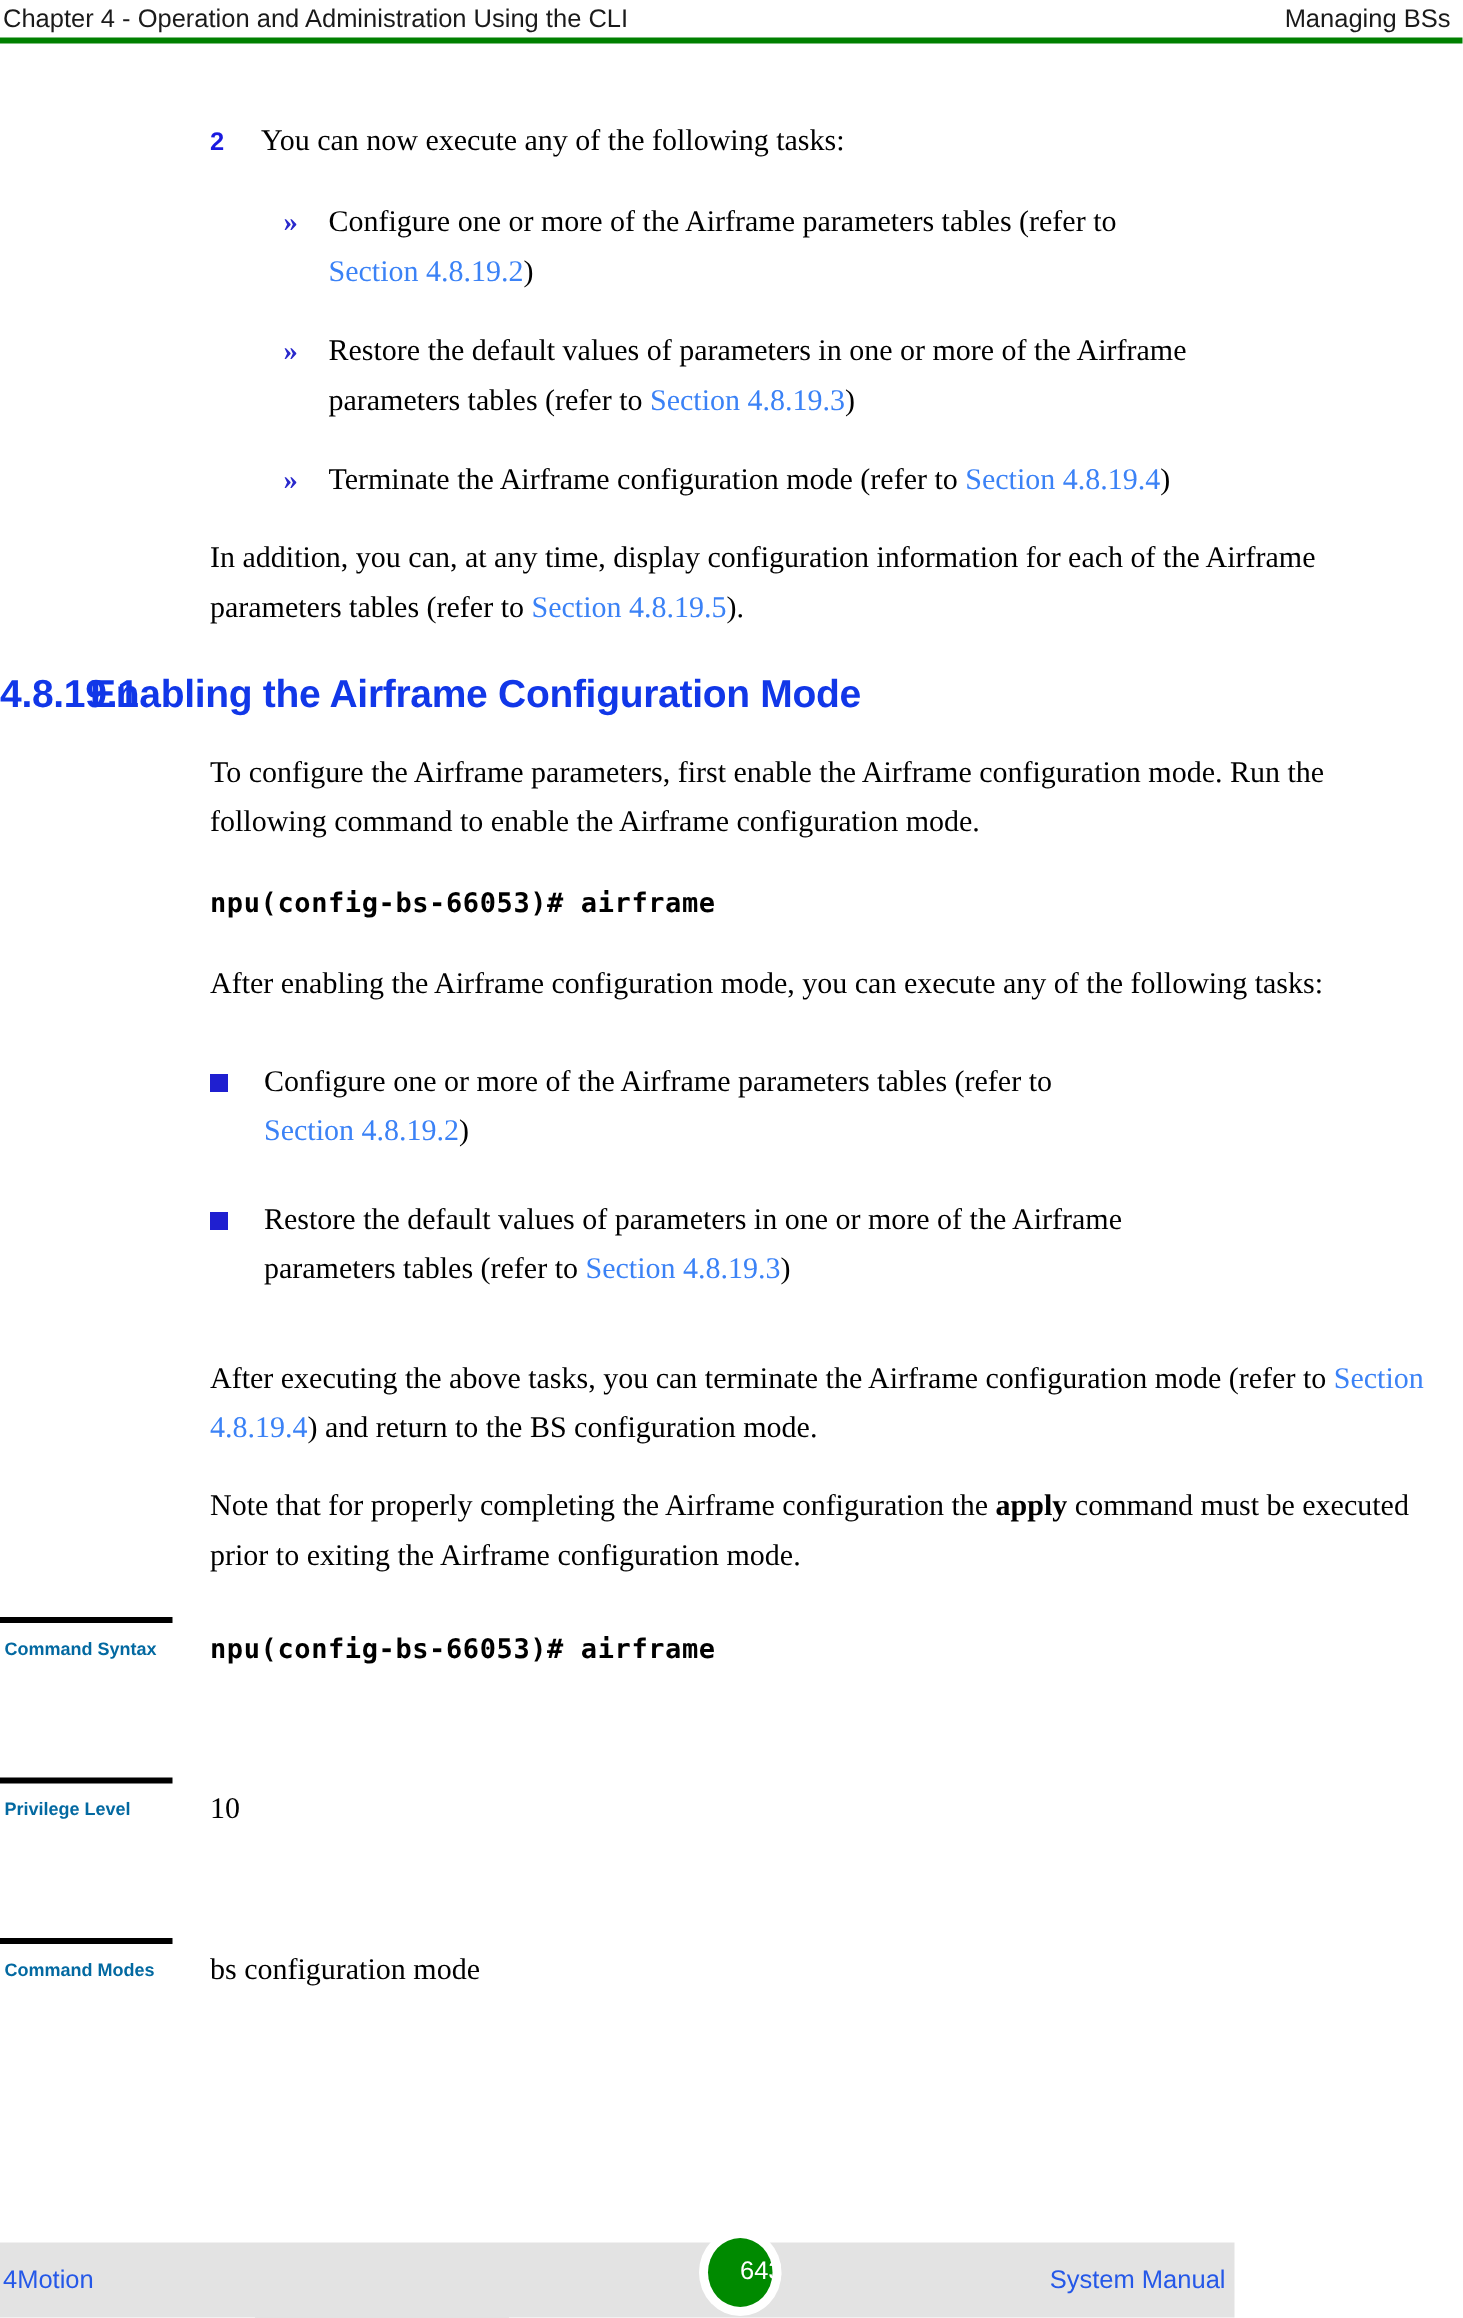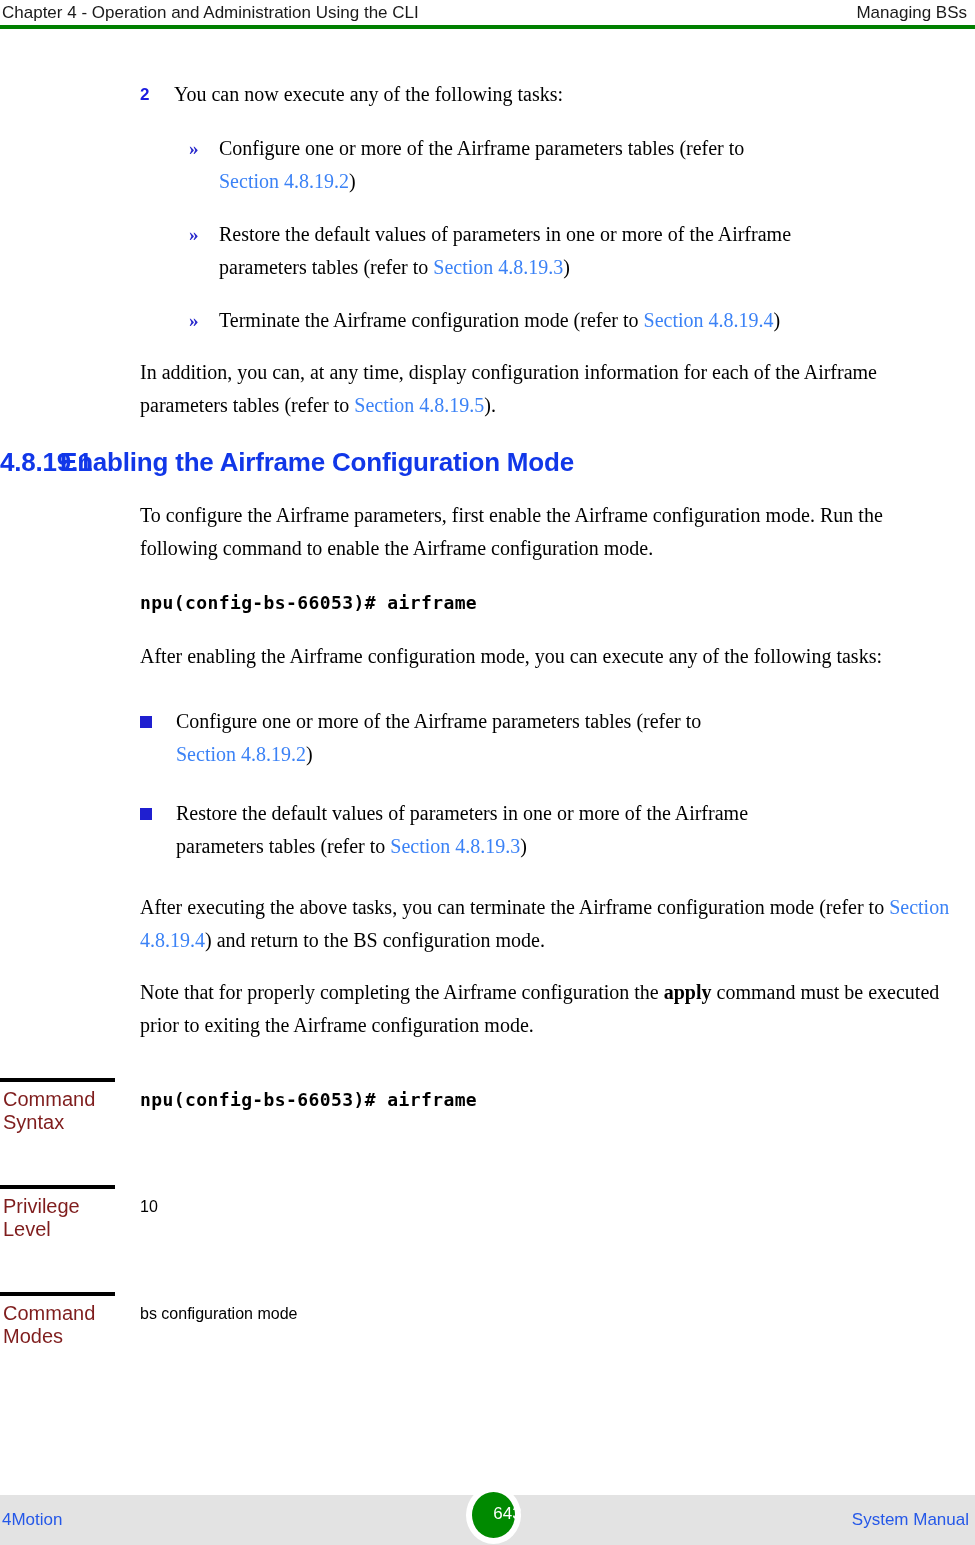--- a/index.html
+++ b/index.html
@@ -164,48 +164,48 @@
     width: 115px;
     height: 4px;
     background: #000000;
   }
   .spec-row .lbl {
     position: absolute;
     left: 3px;
     top: 10px;
     width: 122px;
     font-family: "Liberation Sans", "DejaVu Sans", sans-serif;
-    font-weight: normal;
-    font-size: 20px;
+    font-weight: bold;
+    font-size: 12px;
     line-height: 23px;
-    color: #7f1d1d;
+    color: #0369a1;
   }
   .spec-row .val {
     position: absolute;
     left: 140px;
     top: 10px;
     right: 20px;
-    font-family: Liberation Sans, sans-serif;
-    font-size: 16px;
+    font-family: Liberation Serif, serif;
+    font-size: 20px;
     line-height: 23px;
     color: #000000;
   }
   .spec-row .val.mono {
     font-family: "DejaVu Sans Mono", "Liberation Mono", monospace;
     font-weight: bold;
     font-size: 18px;
     letter-spacing: 0.4px;
   }
 
   
   .page-footer {
     position: absolute;
     left: 0;
     top: 1495px;
-    width: 975px;
+    width: 823px;
     height: 50px;
     background: #e3e3e3;
   }
   .page-footer .ftr-text {
     position: absolute;
     top: 14px;
     font-family: "Liberation Sans", "DejaVu Sans", sans-serif;
     font-size: 17px;
     color: #2558e8;
     white-space: nowrap;
@@ -298,21 +298,21 @@
     <span>Configure one or more of the Airframe parameters tables (refer to</span><br>
     <span class="ref">Section 4.8.19.2</span><span>)</span>
   </div>
 
   <div class="sq-item body-text" style="margin-top:26px;">
     <span class="sq"></span>
     <span>Restore the default values of parameters in one or more of the Airframe</span><br>
     <span>parameters tables (refer to </span><span class="ref">Section 4.8.19.3</span><span>)</span>
   </div>
 
-  <div class="para body-text" style="margin-top:28px;">
+  <div class="para body-text" style="margin-top:40px;">
     <span>After executing the above tasks, you can terminate the Airframe configuration mode (refer to </span><span class="ref">Section 4.8.19.4</span><span>) and return to the BS configuration mode.</span>
   </div>
 
   <div class="para body-text" style="margin-top:19px;">
     <span>Note that for properly completing the Airframe configuration the </span><span class="bold-inline">apply</span><span> command must be executed prior to exiting the Airframe configuration mode.</span>
   </div>
 
 </div>
 
 <div class="spec-table" style="top:1078px;">

